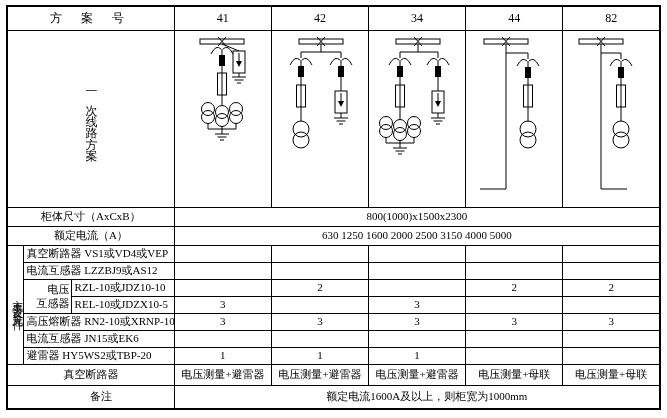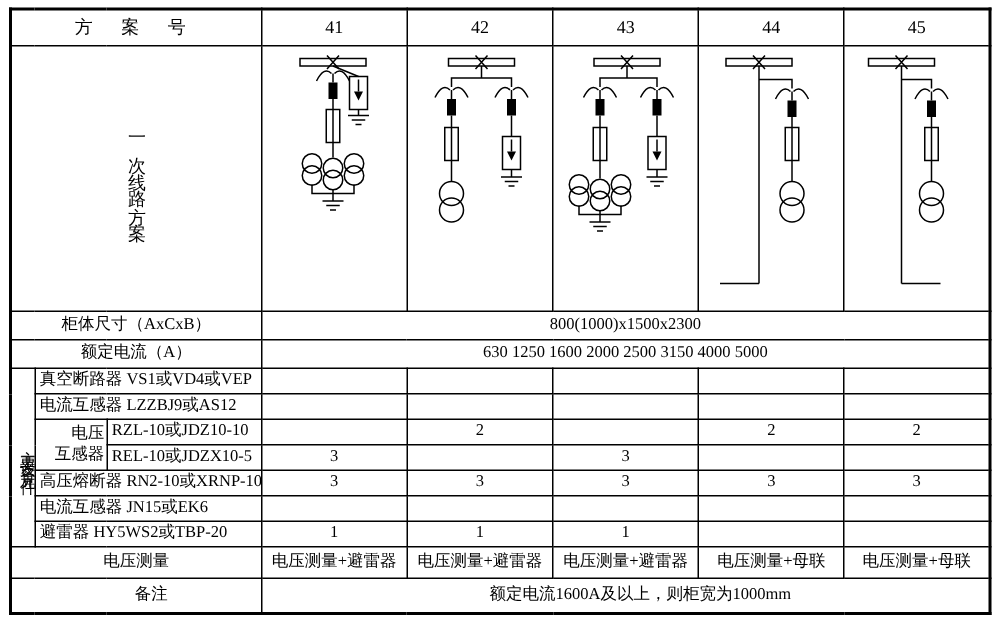--- a/index.html
+++ b/index.html
@@ -84,23 +84,23 @@
         <col style="width:97px">
     <col style="width:97px">
         <col style="width:97px">
   </colgroup>
 
   <tbody>
         <tr class="r-head">
     <td colspan="3" class="c title">方 案 号</td>
     <td class="c">41</td>
     <td class="c">42</td>
-    <td class="c">43</td>
+    <td class="c">34</td>
     <td class="c">44</td>
-    <td class="c">45</td>
+    <td class="c">82</td>
   </tr>
 
   <tr class="r-diag">
     <td colspan="3" class="vert">
       <span class="vtext">一次线路方案</span>
     </td>
     <td class="diagcell">
       <svg class="diag" width="97" height="176" viewBox="0 0 97 176">
         <use href="#sym-bus" x="47" y="13"></use>
               <use href="#sym-x" x="47" y="13"></use>
@@ -251,21 +251,21 @@
   <tr class="r-eq">
     <td colspan="2" class="lbl">避雷器 HY5WS2或TBP-20</td>
     <td class="c">1</td>
     <td class="c">1</td>
     <td class="c">1</td>
     <td class="c"></td>
     <td class="c"></td>
   </tr>
 
   <tr class="r-cir">
-    <td colspan="3" class="c">电压测量</td>
+    <td colspan="3" class="c">真空断路器</td>
     <td class="c">电压测量+避雷器</td>
     <td class="c">电压测量+避雷器</td>
     <td class="c">电压测量+避雷器</td>
     <td class="c">电压测量+母联</td>
     <td class="c">电压测量+母联</td>
   </tr>
 
   <tr class="r-note">
     <td colspan="3" class="c">备注</td>
     <td colspan="5" class="c">额定电流1600A及以上，则柜宽为1000mm</td>

